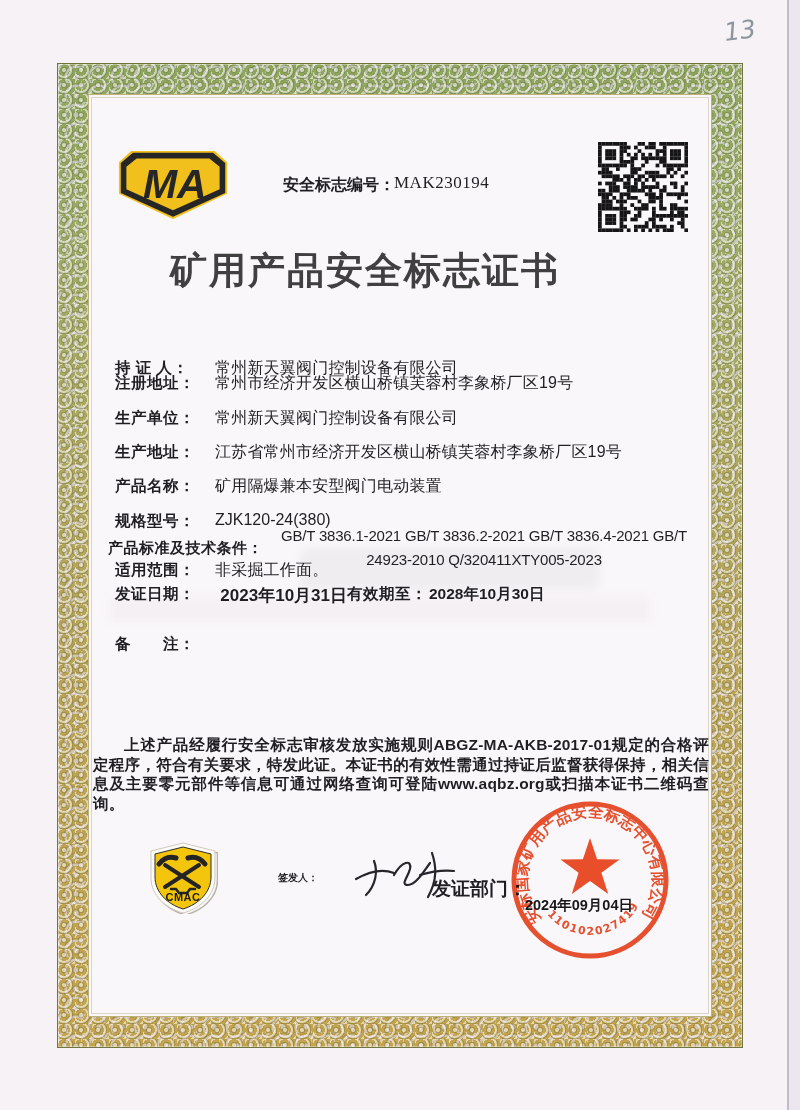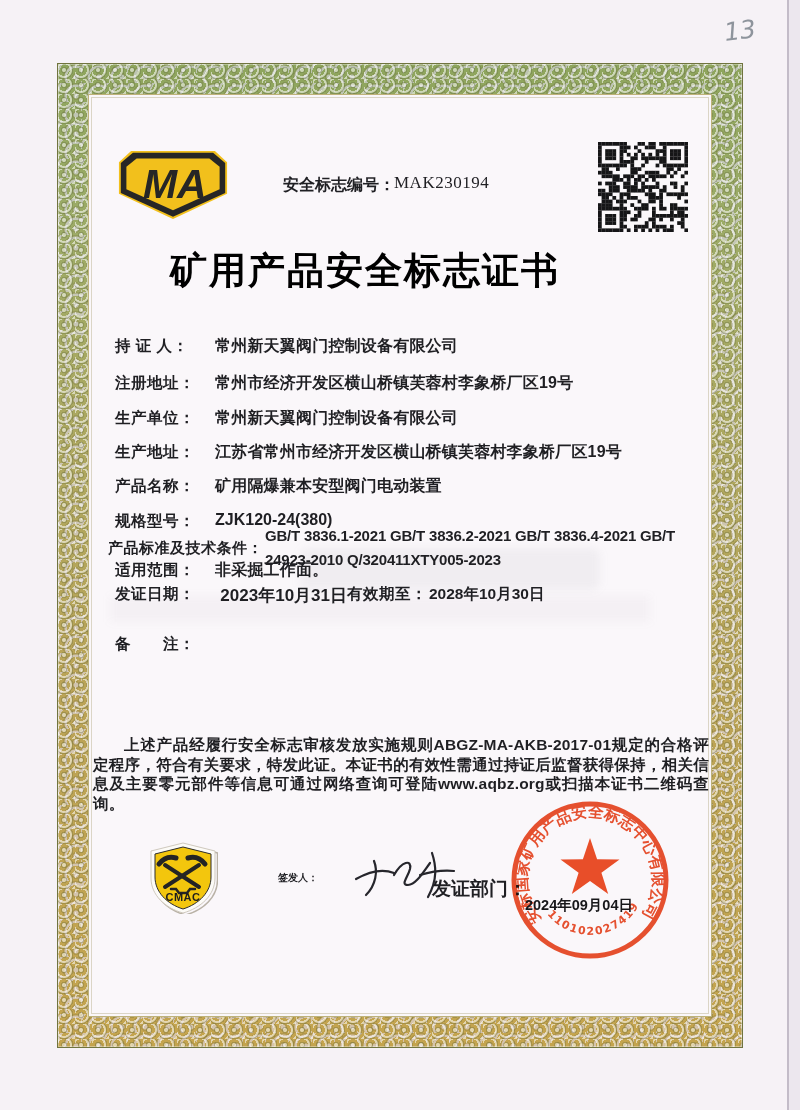--- a/index.html
+++ b/index.html
@@ -31,27 +31,27 @@
   .ghost1{left:300px;top:548px;width:300px;height:42px;background:rgba(130,125,140,.08);filter:blur(4px);border-radius:8px;}
   .ghost2{left:110px;top:596px;width:540px;height:26px;background:rgba(130,125,140,.05);filter:blur(4px);}
 
   
   .ma-logo{left:118px;top:148px;width:110px;height:74px;}
   .certno-label{left:283px;top:175px;font-size:16px;font-weight:700;}
   .certno-value{left:394px;top:173px;font-size:17px;font-family:Liberation Serif, serif;letter-spacing:.5px;}
   .qr{left:598px;top:142px;width:90px;height:90px;}
 
   .doc-title{left:95px;top:246px;width:540px;text-align:center;font-size:37px;font-weight:800;
-    letter-spacing:2px;color:#000000;font-family:"Liberation Sans","DejaVu Sans",sans-serif;}
+    letter-spacing:2px;color:#404040;font-family:"Liberation Sans","DejaVu Sans",sans-serif;}
 
   
   .frow{position:absolute;left:115px;display:flex;align-items:flex-start;}
   .frow .lbl{width:100px;flex:0 0 auto;font-size:15.5px;font-weight:700;letter-spacing:.5px;}
-  .frow .val{font-size:16px;font-weight:700;letter-spacing:.2px;}
-  .r1{top:336px}.r2{top:373px}.r3{top:408px}.r4{top:442px}.r5{top:476px}
+  .frow .val{font-size:16px;font-weight:400;letter-spacing:.2px;text-align:center;}
+  .r1{top:358px}.r2{top:373px}.r3{top:408px}.r4{top:442px}.r5{top:476px}
   .r6{top:511px}
   .r6 .val{font-size:16px;letter-spacing:0;}
   .rstd{top:524px;left:108px;align-items:center;}
   .rstd .lbl{width:157px;font-size:15px;}
   .rstd .val{width:438px;font-size:15px;line-height:24px;letter-spacing:-.2px;}
   .r8{top:560px}
   .rdate{top:584px;}
   .rdate .lbl{width:80px;}
   .rdate .v1{width:152px;font-size:17px;font-weight:700;text-align:right;}
   .rdate .l2{width:82px;font-size:15.5px;font-weight:700;letter-spacing:.5px;}

